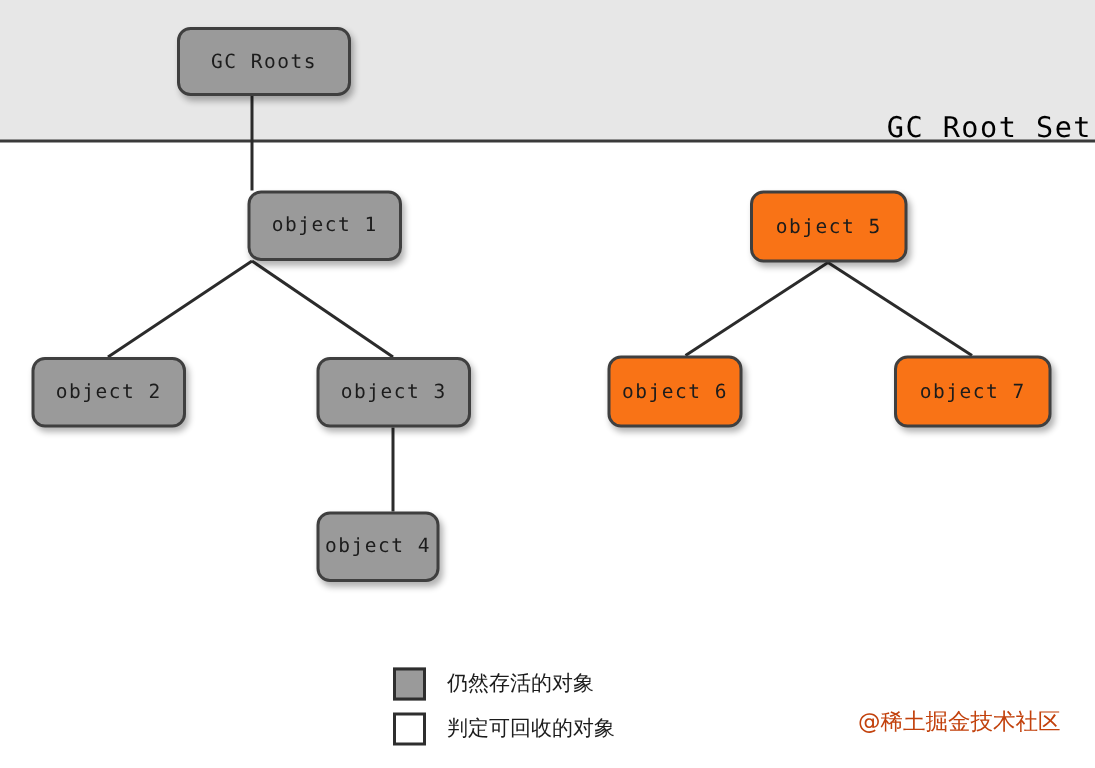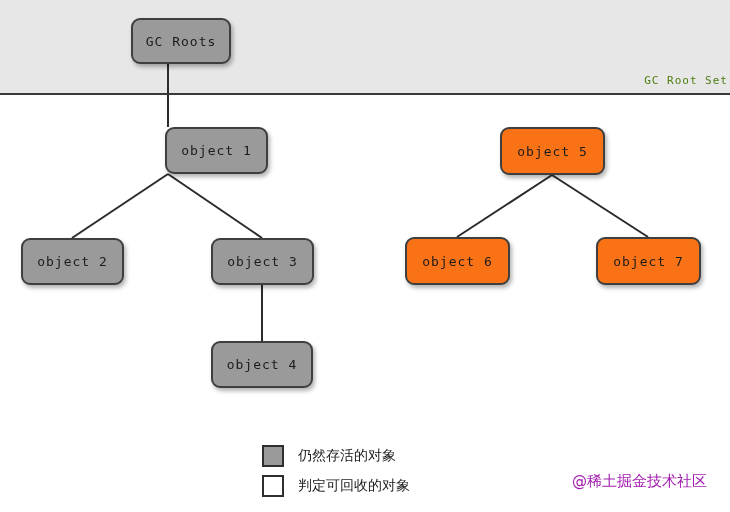--- a/index.html
+++ b/index.html
@@ -34,23 +34,23 @@
     top: 93px;
     width: 730px;
     height: 2px;
     background: #3a3a3a;
   }
   .root-set-label {
     position: absolute;
     right: 2px;
     top: 74px;
     font-family: "DejaVu Sans Mono", monospace;
-    font-size: 11px;
+    font-size: 19px;
     letter-spacing: 1px;
-    color: #4d7c0f;
+    color: #000000;
     white-space: nowrap;
   }
   
   #edges {
     position: absolute;
     left: 0;
     top: 0;
     width: 730px;
     height: 512px;
   }
@@ -106,21 +106,21 @@
     color: #1c1c1c;
     font-family: "DejaVu Sans", sans-serif;
     white-space: nowrap;
     text-align: center;
   }
   .watermark {
     position: absolute;
     left: 572px;
     top: 472px;
     font-size: 15px;
-    color: #a21caf;
+    color: #c2410c;
     font-family: "DejaVu Sans", sans-serif;
     white-space: nowrap;
   }
 </style>
 </head>
 <body>
 
 <div id="diagram">
 
   <div class="root-band"></div>
@@ -131,45 +131,45 @@
     <g id="edge-group" stroke="#2b2b2b" stroke-width="2" fill="none">
         <line x1="168" y1="64" x2="168" y2="127"></line>
         <line x1="168" y1="174" x2="72" y2="238"></line>
         <line x1="168" y1="174" x2="262" y2="238"></line>
         <line x1="262" y1="285" x2="262" y2="341"></line>
         <line x1="552" y1="175" x2="457" y2="237"></line>
         <line x1="552" y1="175" x2="648" y2="237"></line>
       </g>
   </svg>
 
-  <div class="node alive" style="left:131px; top:18px; width:100px; height:46px;">
+  <div class="node alive" style="left:118px; top:18px; width:116px; height:46px;">
     <span>GC Roots</span>
   </div>
 
   <div class="node alive" style="left:117px; top:127px; width:103px; height:47px;margin-left:48px;">
     <span>object 1</span>
   </div>
 
   <div class="node alive" style="left:21px; top:238px; width:103px; height:47px;">
     <span>object 2</span>
   </div>
 
   <div class="node alive" style="left:211px; top:238px; width:103px; height:47px;">
     <span>object 3</span>
   </div>
 
-  <div class="node alive" style="left:211px; top:341px; width:102px; height:47px;">
+  <div class="node alive" style="left:211px; top:341px; width:82px; height:47px;">
     <span>object 4</span>
   </div>
 
   <div class="node garbage" style="left:500px; top:127px; width:105px; height:48px;">
     <span>object 5</span>
   </div>
 
-  <div class="node garbage" style="left:405px; top:237px; width:105px; height:48px;">
+  <div class="node garbage" style="left:405px; top:237px; width:90px; height:48px;">
     <span>object 6</span>
   </div>
 
   <div class="node garbage" style="left:596px; top:237px; width:105px; height:48px;align-items:center;">
     <span>object 7</span>
   </div>
 
   <div class="legend">
     <div class="legend-row">
       <span class="legend-swatch alive"></span>

